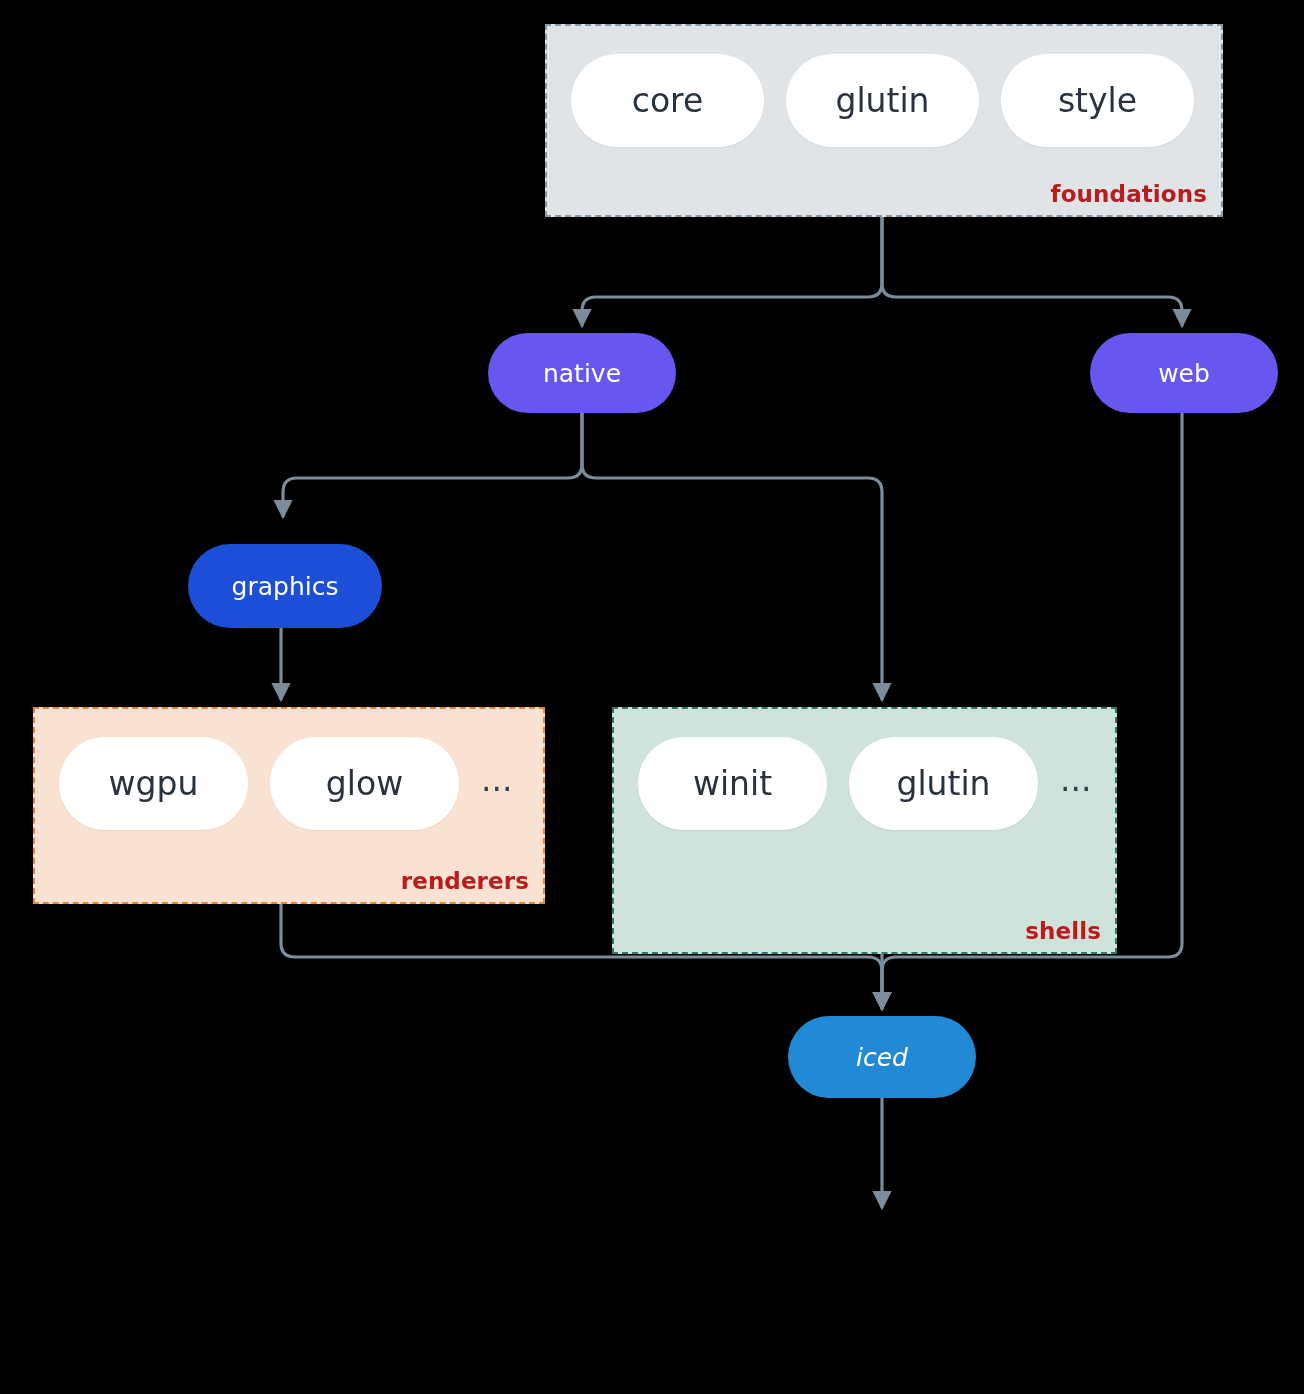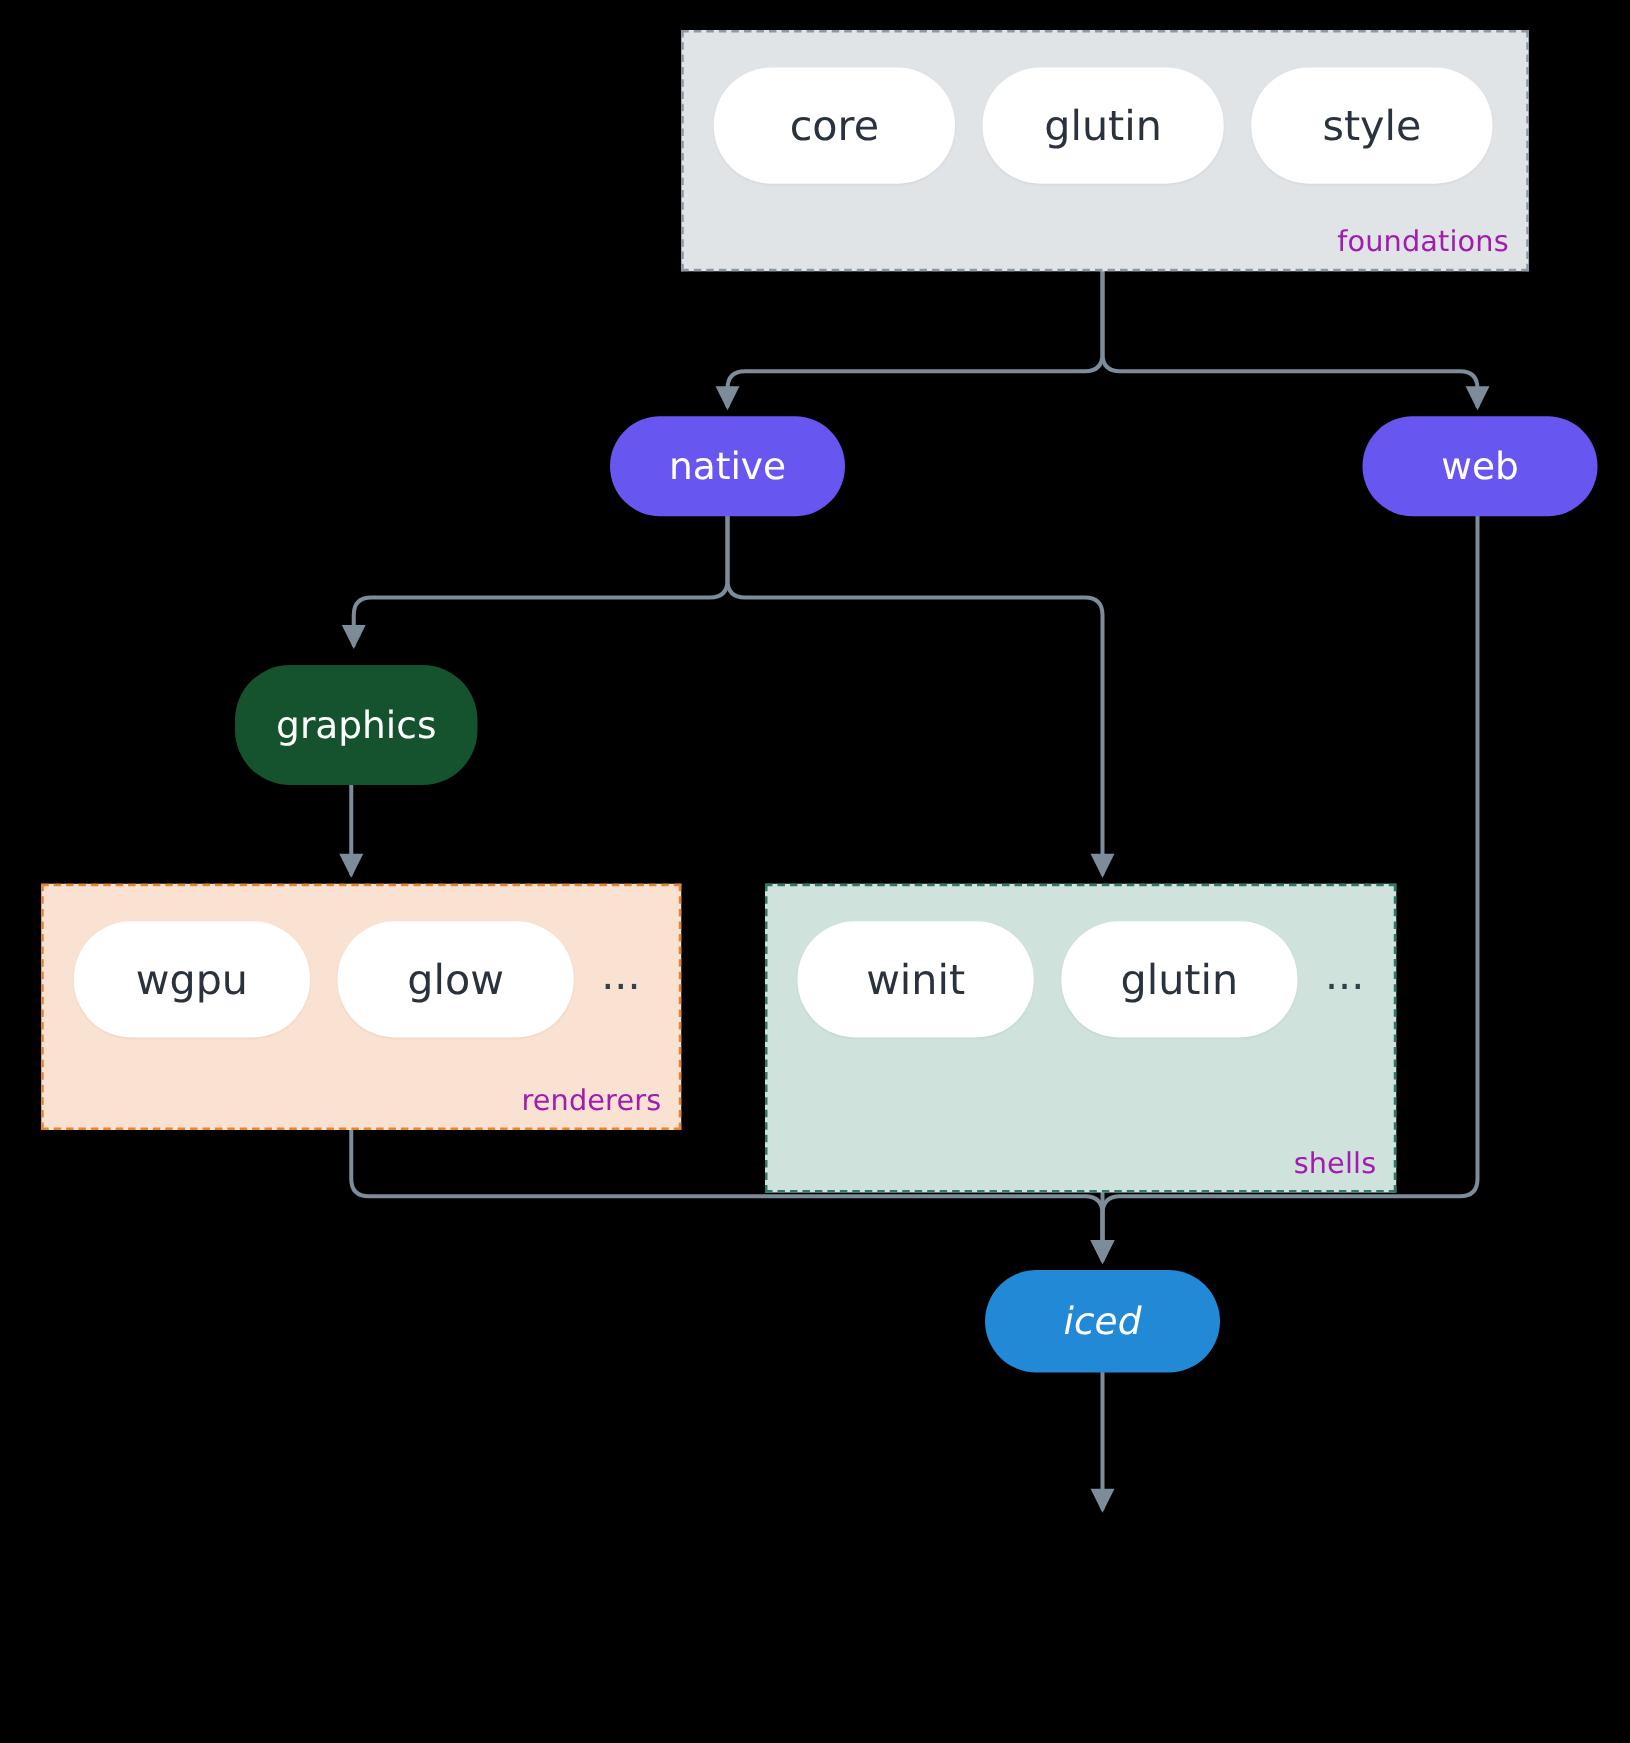--- a/index.html
+++ b/index.html
@@ -29,23 +29,24 @@
     position: absolute;
     box-sizing: border-box;
     border-width: 2px;
     border-style: dashed;
   }
   .group-label {
     position: absolute;
     right: 14px;
     bottom: 8px;
     font-size: 23px;
-    color: #a21caf;
+    color: #b91c1c;
     letter-spacing: 0.1px;
     white-space: nowrap;
+    font-weight: bold;
   }
   .group-row {
     position: absolute;
     left: 24px;
     top: 28px;
     display: flex;
     align-items: center;
     gap: 22px;
   }
   .pill-white {
@@ -85,26 +86,26 @@
 
   
   .node {
     position: absolute;
     box-sizing: border-box;
     display: flex;
     align-items: center;
     justify-content: center;
     border-radius: 44px;
     color: #ffffff;
-    font-size: 30px;
+    font-size: 25px;
     white-space: nowrap;
   }
   #node-native { left: 488px; top: 333px; width: 188px; height: 80px; background: #6757f0; }
   #node-web    { left: 1090px; top: 333px; width: 188px; height: 80px; background: #6757f0; }
-  #node-graphics { left: 188px; top: 532px; width: 194px; height: 96px; background: #14532d; }
+  #node-graphics { left: 188px; top: 544px; width: 194px; height: 84px; background: #1d4ed8; }
   #node-iced   { left: 788px; top: 1016px; width: 188px; height: 82px; background: #2189d6; font-style: italic; }
 
   
   #node-app {
     position: absolute;
     left: 722px; top: 1215px; width: 322px; height: 152px;
     box-sizing: border-box;
     background: #d4e7f8;
     border: 2px solid #3d8fd6;
     display: flex;

